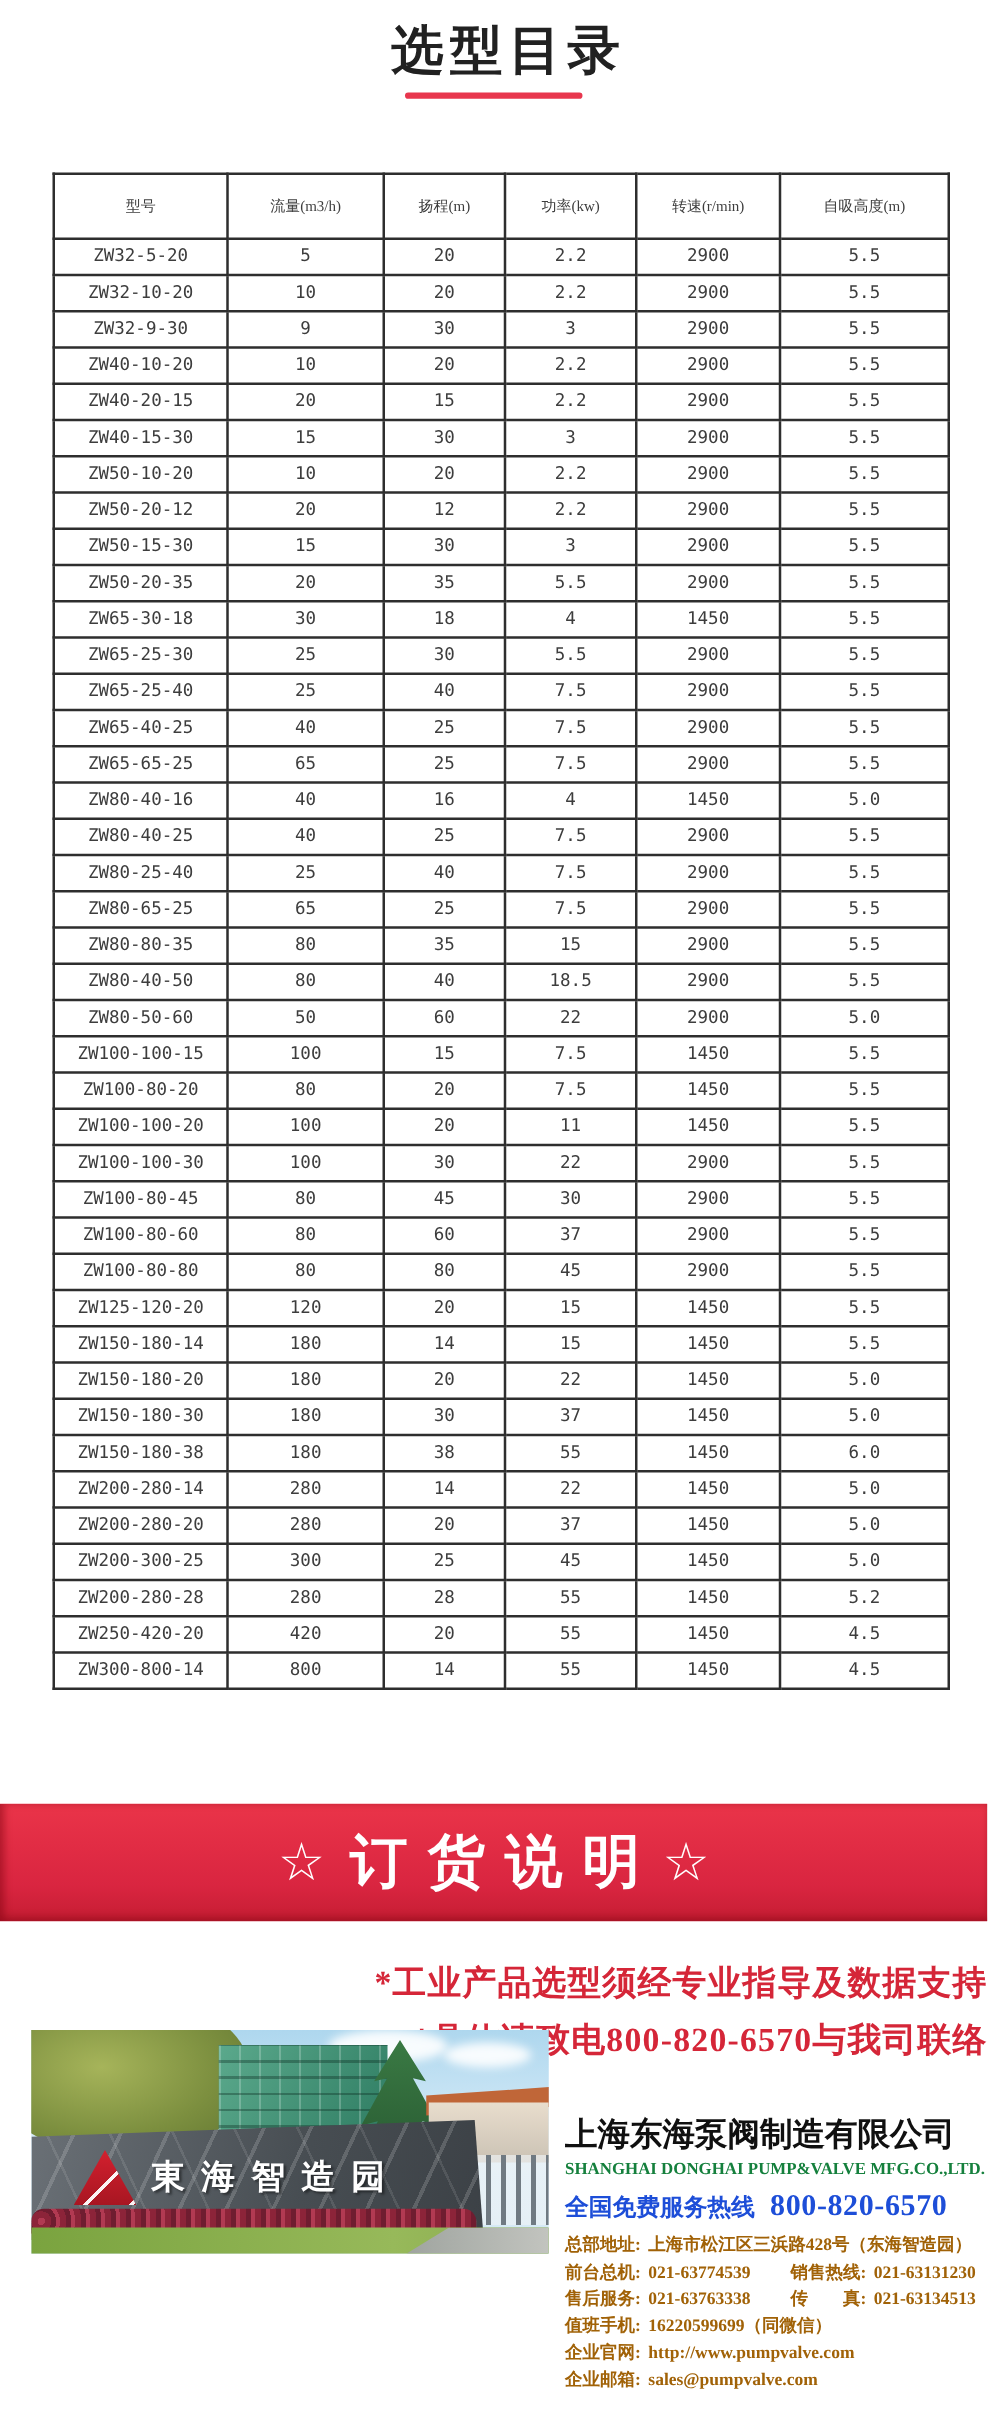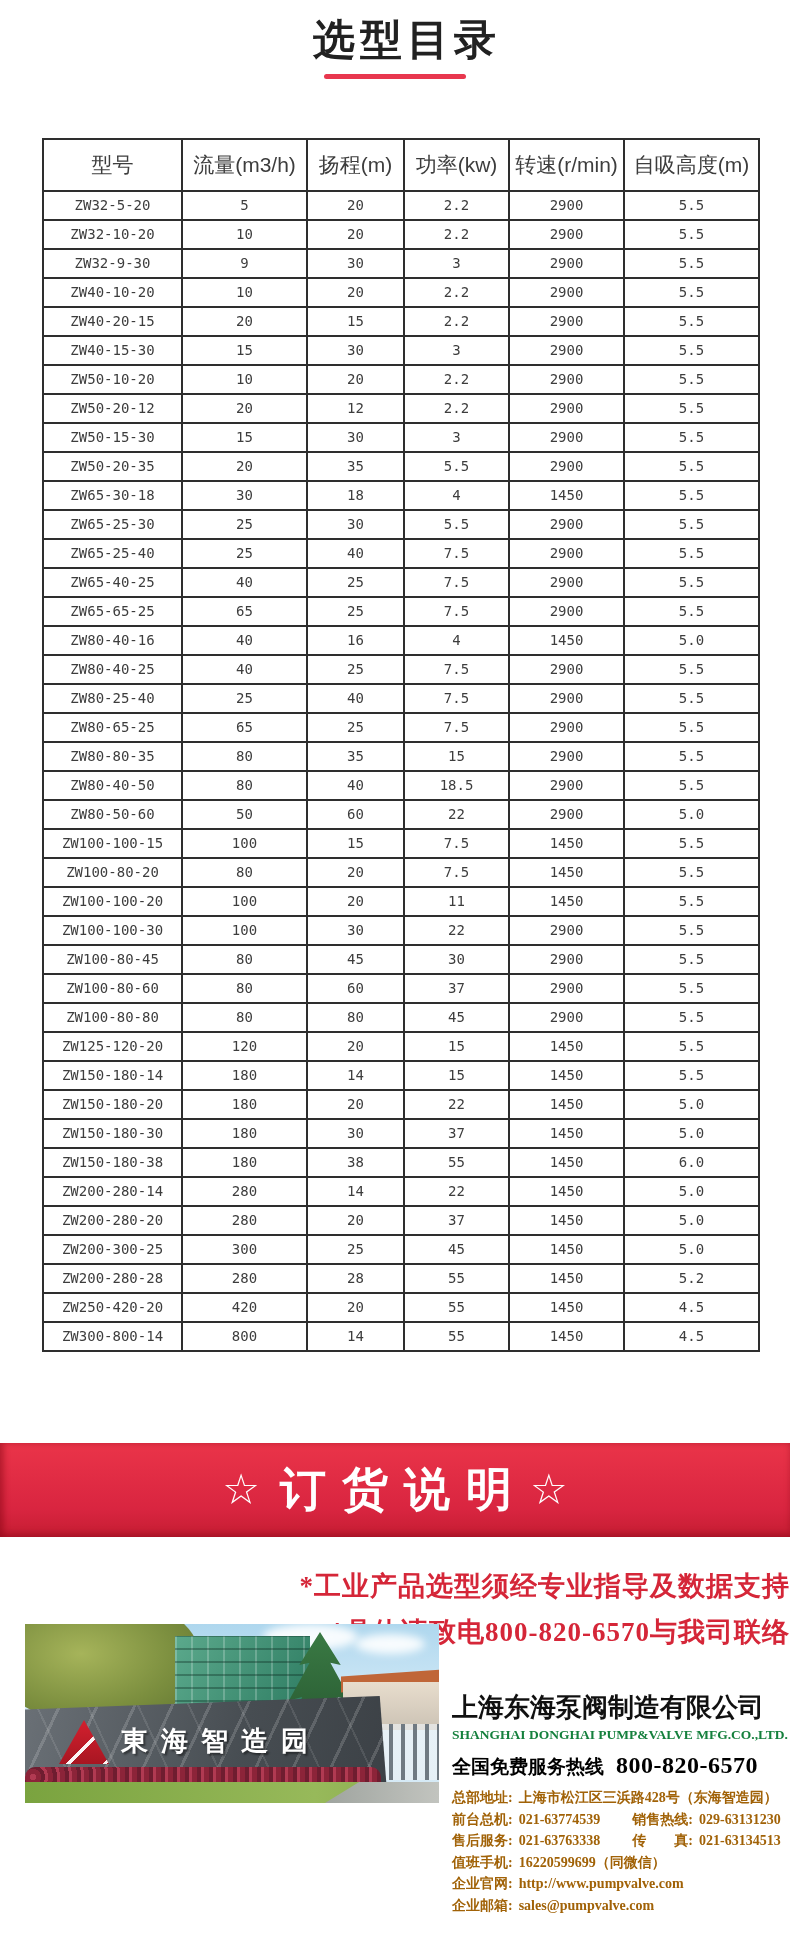--- a/index.html
+++ b/index.html
@@ -9,22 +9,22 @@
   
   .page-title{position:absolute;top:12px;left:12px;width:100%;text-align:center;
     font-size:42px;font-weight:bold;color:#212121;letter-spacing:5px;}
   .title-underline{position:absolute;top:74px;left:324px;width:142px;height:5px;
     background:#e8374e;border-radius:3px;}
 
   
   table.sel{position:absolute;left:42px;top:138px;width:716px;border-collapse:collapse;
     table-layout:fixed;}
   table.sel th,table.sel td{border:2px solid #2e2e2e;text-align:center;padding:0;color:#3d3d3d;}
-  table.sel th{height:50px;font-size:21px;font-weight:500;
-    font-family:Liberation Sans, sans-serif;}
+  table.sel th{height:50px;font-size:12px;font-weight:500;
+    font-family:Liberation Serif, serif;}
   table.sel td{height:27px;line-height:27px;font-size:14px;
     font-family:"DejaVu Sans Mono",monospace;}
 
   
   .footnote{position:absolute;left:40px;top:1381px;font-size:15px;color:#3d3d3d;
     letter-spacing:0.3px;}
 
   
   .order-banner{position:absolute;left:0;top:1443px;width:790px;height:94px;
     background:linear-gradient(180deg,#ea3449 0%,#d92540 70%,#c51d33 100%);
@@ -73,21 +73,21 @@
     background:repeating-radial-gradient(circle at 8px 10px,#b13a52 0 3px,#8c2439 3px 8px,#6f1d30 8px 12px);}
   .ph-lawn{position:absolute;left:0;top:158px;width:414px;height:21px;
     background:linear-gradient(90deg,#7aa33f,#97b95a 70%,#8aa84e);}
   .ph-road{position:absolute;left:300px;top:158px;width:114px;height:21px;
     background:linear-gradient(90deg,#9fa49f,#c2c4bf);clip-path:polygon(30% 0,100% 0,100% 100%,0 100%);}
 
   .finfo{position:absolute;left:452px;top:1690px;width:338px;}
   .company-cn{font-size:26px;font-weight:bold;color:#101010;white-space:nowrap;}
   .company-en{margin-top:2px;font-family:"Liberation Serif","DejaVu Serif",serif;font-weight:bold;
     font-size:13.5px;color:#15803d;white-space:nowrap;}
-  .hotline{margin-top:9px;color:#000000;font-weight:bold;white-space:nowrap;
+  .hotline{margin-top:9px;color:#1d4ed8;font-weight:bold;white-space:nowrap;
     font-family:"Liberation Serif","DejaVu Serif",serif;}
   .hotline .hl-label{font-size:19px;}
   .hotline .hl-number{font-size:24px;margin-left:8px;letter-spacing:0.5px;}
   .contact-lines{margin-top:7px;}
   .c-line{font-family:"Liberation Serif","DejaVu Serif",serif;font-weight:bold;font-size:14px;
     color:#a16207;line-height:21.5px;white-space:nowrap;}
   .c-label{margin-right:6px;}
   .c-gap{margin-left:32px;}
 </style>
 </head>
@@ -470,21 +470,21 @@
 
   <div class="finfo">
     <div class="company-cn">上海东海泵阀制造有限公司</div>
     <div class="company-en">SHANGHAI DONGHAI PUMP&amp;VALVE MFG.CO.,LTD.</div>
     <div class="hotline">
       <span class="hl-label">全国免费服务热线</span>
       <span class="hl-number">800-820-6570</span>
     </div>
     <div class="contact-lines">
         <div class="c-line"><span class="c-label">总部地址:</span><span class="c-value">上海市松江区三浜路428号（东海智造园）</span></div>
-        <div class="c-line"><span class="c-label">前台总机:</span><span class="c-value">021-63774539</span><span class="c-label c-gap">销售热线:</span><span class="c-value">029-63131230</span></div>
+        <div class="c-line"><span class="c-label">前台总机:</span><span class="c-value">021-63774539</span><span class="c-label c-gap">销售热线:</span><span class="c-value">021-63131230</span></div>
         <div class="c-line"><span class="c-label">售后服务:</span><span class="c-value">021-63763338</span><span class="c-label c-gap">传　　真:</span><span class="c-value">021-63134513</span></div>
         <div class="c-line"><span class="c-label">值班手机:</span><span class="c-value">16220599699（同微信）</span></div>
         <div class="c-line"><span class="c-label">企业官网:</span><span class="c-value">http://www.pumpvalve.com</span></div>
         <div class="c-line"><span class="c-label">企业邮箱:</span><span class="c-value">sales@pumpvalve.com</span></div>
       </div>
   </div>
 
 </div>
 
 </body></html>

